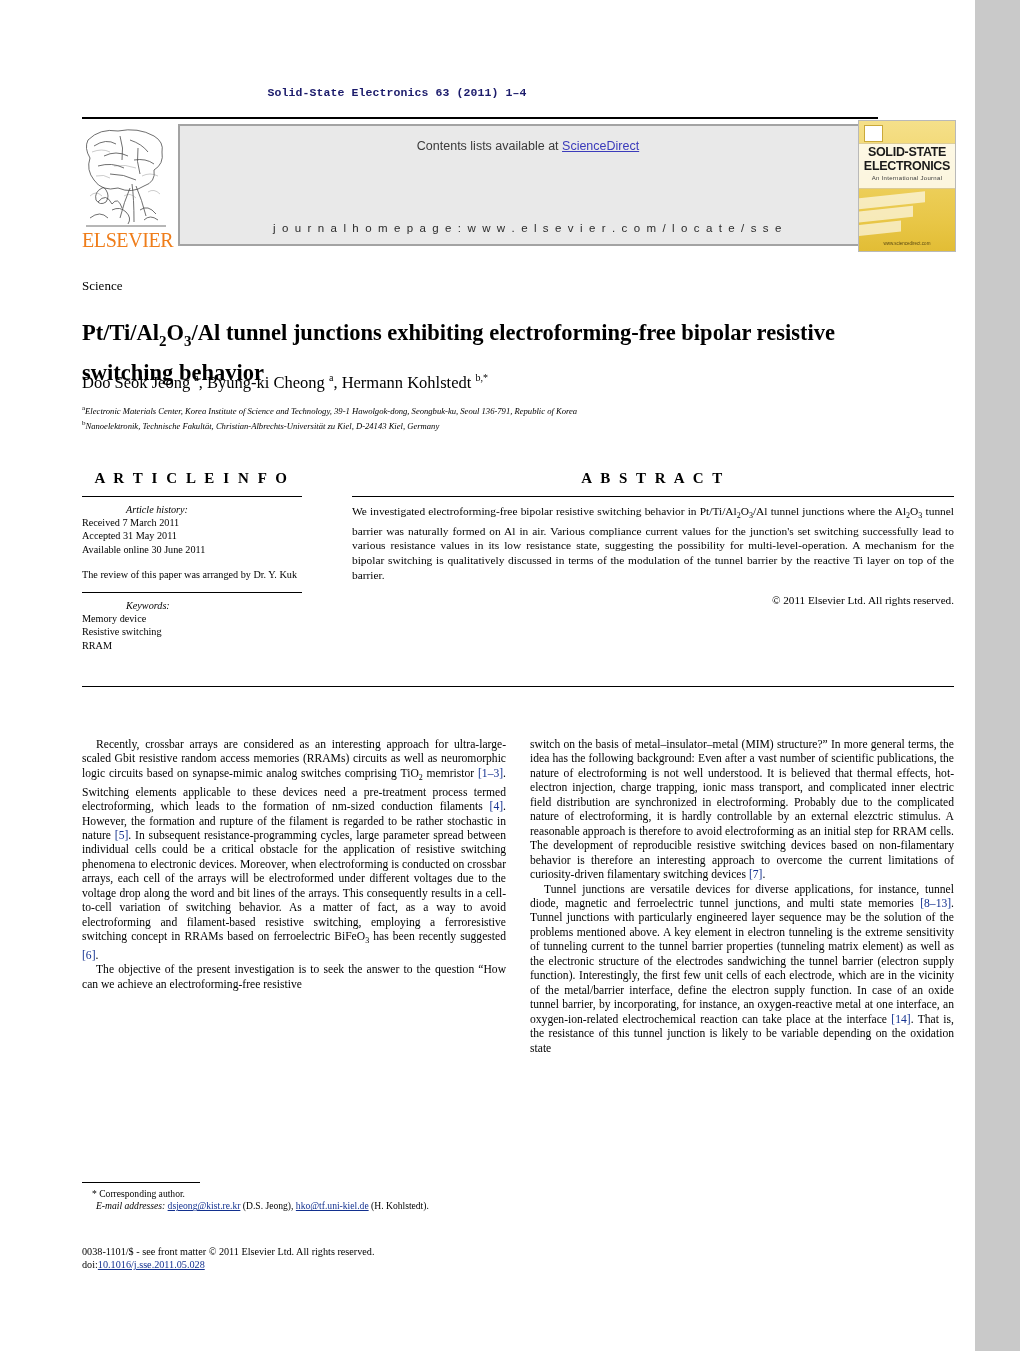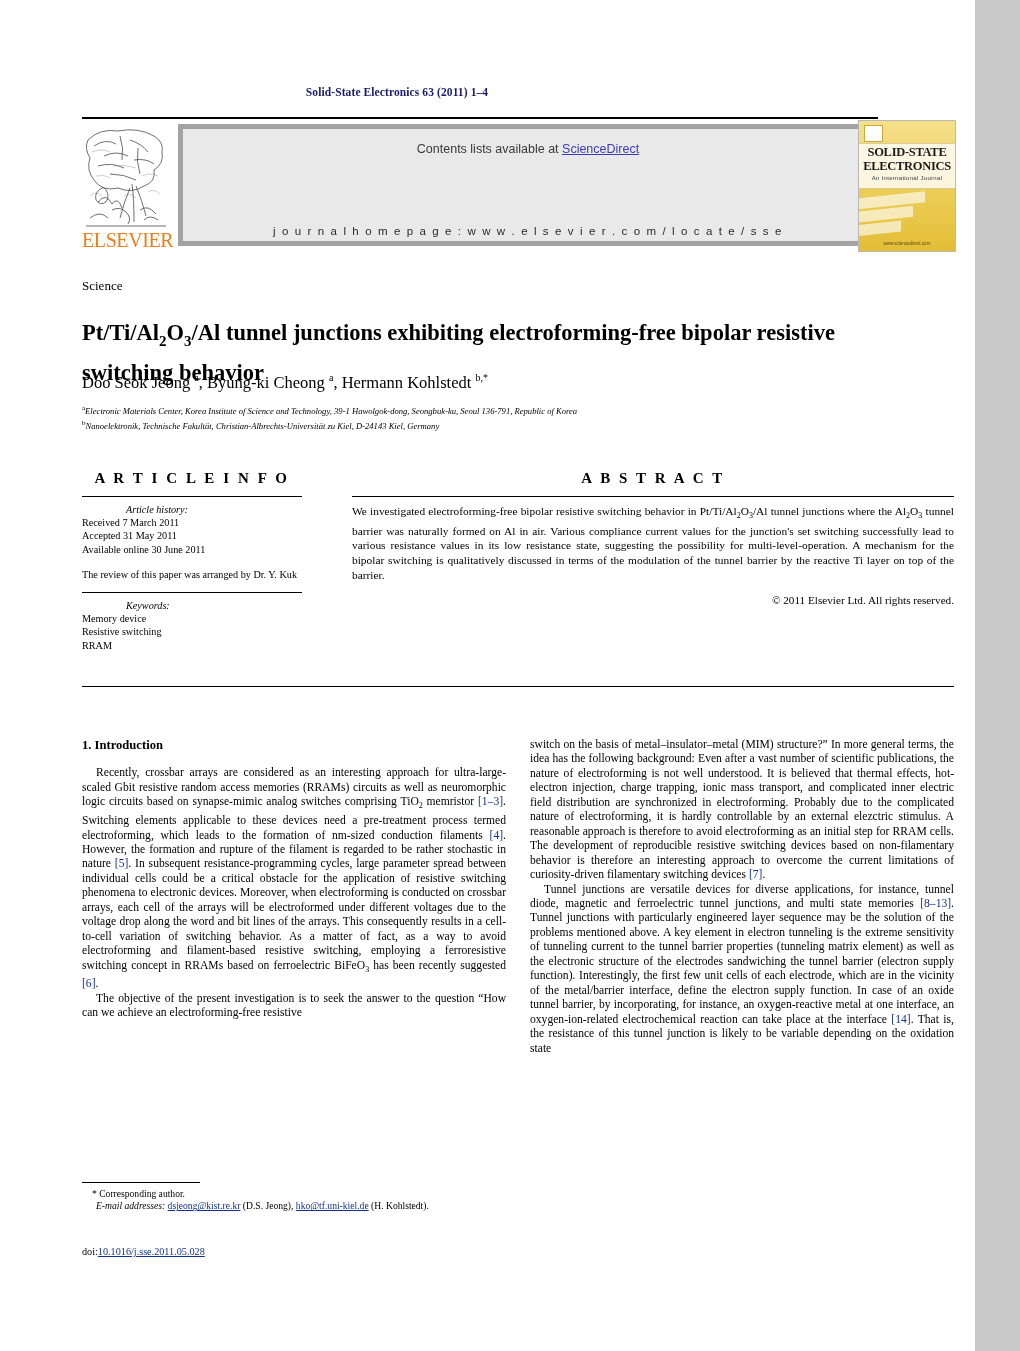--- a/index.html
+++ b/index.html
@@ -27,21 +27,21 @@
     height: 1351px;
     background: #c9c9c9;
   }
 
   
   .runhead {
     position: absolute;
     left: 0; top: 86px;
     width: 794px;
     text-align: center;
-    font-family: Liberation Serif, serif;
+    font-family: Liberation Mono, monospace;
     font-weight: bold;
     font-size: 11.5px;
     color: #1b1b6b;
     letter-spacing: 0.1px;
   }
 
   
   .masthead {
     position: absolute;
     left: 82px; top: 117px;
@@ -67,21 +67,21 @@
     letter-spacing: -0.4px;
     color: #ef7d1a;
     font-weight: normal;
   }
   .banner {
     position: absolute;
     left: 96px; top: 5px;
     width: 700px;
     height: 122px;
     background: #e9e9e9;
-    border: 5px solid #a3a3a3;
+    border: 2px solid #a3a3a3;
     box-sizing: border-box;
   }
   .contents-line {
     position: absolute;
     left: 0; top: 13px;
     width: 100%;
     text-align: center;
     font-family: "Liberation Sans", sans-serif;
     font-size: 12.5px;
     color: #3a3a3a;
@@ -124,21 +124,21 @@
   }
   .cover-band {
     position:absolute; left:0; top:22px; width:100%; height:44px;
     background: rgba(255,255,255,0.80);
     border-top:1px solid rgba(170,140,40,.4);
     border-bottom:1px solid rgba(170,140,40,.4);
   }
   .cover-t1, .cover-t2 {
     position:absolute; left:0; width:100%;
     text-align:center;
-    font-family:Liberation Serif, serif;
+    font-family:Liberation Sans, sans-serif;
     font-weight:bold; color:#1a1a1a;
     font-size:12.5px; letter-spacing:-0.3px;
   }
   .cover-t1 { top:24px; }
   .cover-t2 { top:38px; }
   .cover-sub {
     position:absolute; left:0; top:54px; width:100%;
     text-align:center;
     font-family:"Liberation Sans", sans-serif;
     font-size:6px; color:#3a3a3a; letter-spacing:0.3px;
@@ -374,21 +374,20 @@
 
   <div class="col-abs">
     <div class="sec-head">A B S T R A C T</div>
     <div class="rule-thick"></div>
     <div class="abstract-body">We investigated electroforming-free bipolar resistive switching behavior in Pt/Ti/Al<sub>2</sub>O<sub>3</sub>/Al tunnel junctions where the Al<sub>2</sub>O<sub>3</sub> tunnel barrier was naturally formed on Al in air. Various compliance current values for the junction's set switching successfully lead to various resistance values in its low resistance state, suggesting the possibility for multi-level-operation. A mechanism for the bipolar switching is qualitatively discussed in terms of the modulation of the tunnel barrier by the reactive Ti layer on top of the barrier.</div>
     <div class="copyright">© 2011 Elsevier Ltd. All rights reserved.</div>
   </div>
   <div class="abs-bottom-rule"></div>
 
   <div class="bodycol" id="col-left">
-    <h2 class="h2">1. Introduction</h2>
     <p>Recently, crossbar arrays are considered as an interesting approach for ultra-large-scaled Gbit resistive random access memories (RRAMs) circuits as well as neuromorphic logic circuits based on synapse-mimic analog switches comprising TiO<sub>2</sub> memristor <span class="cit">[1–3]</span>. Switching elements applicable to these devices need a pre-treatment process termed electroforming, which leads to the formation of nm-sized conduction filaments <span class="cit">[4]</span>. However, the formation and rupture of the filament is regarded to be rather stochastic in nature <span class="cit">[5]</span>. In subsequent resistance-programming cycles, large parameter spread between individual cells could be a critical obstacle for the application of resistive switching phenomena to electronic devices. Moreover, when electroforming is conducted on crossbar arrays, each cell of the arrays will be electroformed under different voltages due to the voltage drop along the word and bit lines of the arrays. This consequently results in a cell-to-cell variation of switching behavior. As a matter of fact, as a way to avoid electroforming and filament-based resistive switching, employing a ferroresistive switching concept in RRAMs based on ferroelectric BiFeO<sub>3</sub> has been recently suggested <span class="cit">[6]</span>.</p>
     <p>The objective of the present investigation is to seek the answer to the question “How can we achieve an electroforming-free resistive</p>
   </div>
 
   <div class="bodycol" id="col-right">
     <p class="noindent">switch on the basis of metal–insulator–metal (MIM) structure?” In more general terms, the idea has the following background: Even after a vast number of scientific publications, the nature of electroforming is not well understood. It is believed that thermal effects, hot-electron injection, charge trapping, ionic mass transport, and complicated inner electric field distribution are synchronized in electroforming. Probably due to the complicated nature of electroforming, it is hardly controllable by an external elezctric stimulus. A reasonable approach is therefore to avoid electroforming as an initial step for RRAM cells. The development of reproducible resistive switching devices based on non-filamentary behavior is therefore an interesting approach to overcome the current limitations of curiosity-driven filamentary switching devices <span class="cit">[7]</span>.</p>
     <p>Tunnel junctions are versatile devices for diverse applications, for instance, tunnel diode, magnetic and ferroelectric tunnel junctions, and multi state memories <span class="cit">[8–13]</span>. Tunnel junctions with particularly engineered layer sequence may be the solution of the problems mentioned above. A key element in electron tunneling is the extreme sensitivity of tunneling current to the tunnel barrier properties (tunneling matrix element) as well as the electronic structure of the electrodes sandwiching the tunnel barrier (electron supply function). Interestingly, the first few unit cells of each electrode, which are in the vicinity of the metal/barrier interface, define the electron supply function. In case of an oxide tunnel barrier, by incorporating, for instance, an oxygen-reactive metal at one interface, an oxygen-ion-related electrochemical reaction can take place at the interface <span class="cit">[14]</span>. That is, the resistance of this tunnel junction is likely to be variable depending on the oxidation state</p>
   </div>
 
   <div class="fn-rule"></div>
@@ -397,18 +396,19 @@
     <div style="text-indent:14px; text-align:justify;">
       <span class="ital">E-mail addresses:</span>
       <a class="mail" href="#">dsjeong@kist.re.kr</a>
       <span>(D.S. Jeong),</span>
       <a class="mail" href="#">hko@tf.uni-kiel.de</a>
       <span>(H. Kohlstedt).</span>
     </div>
   </div>
 
   <div class="frontmatter">
+    <div>0038-1101/$ - see front matter © 2011 Elsevier Ltd. All rights reserved.</div>
     <div><span>doi:</span><a class="doi-link" href="#">10.1016/j.sse.2011.05.028</a></div>
   </div>
 
 </div>
 
 <div id="gutter"></div>
 
 </body></html>

